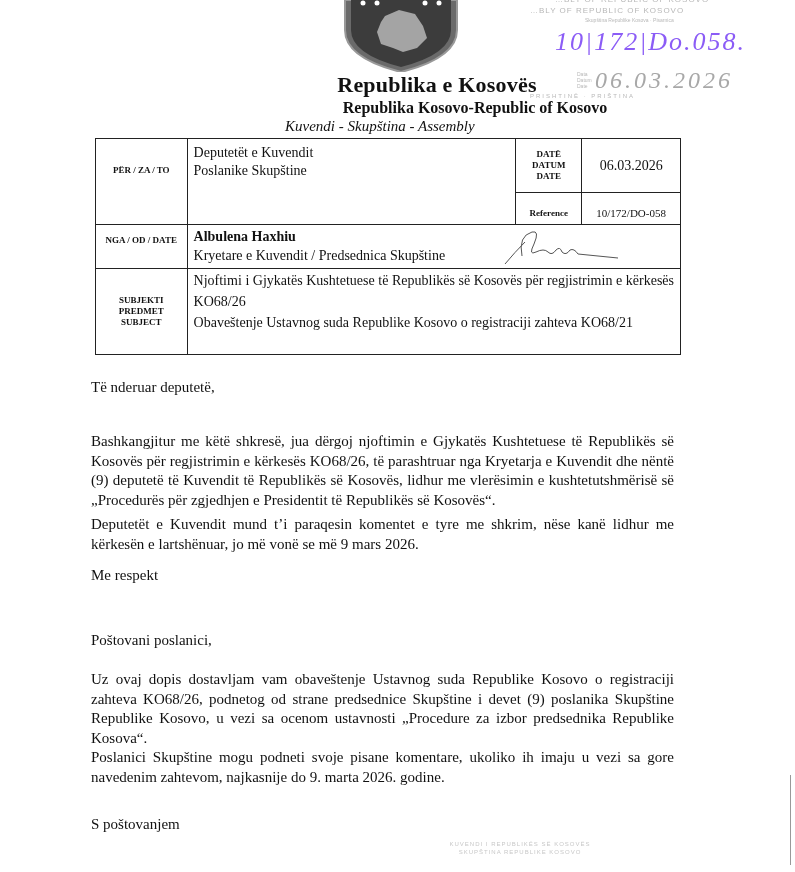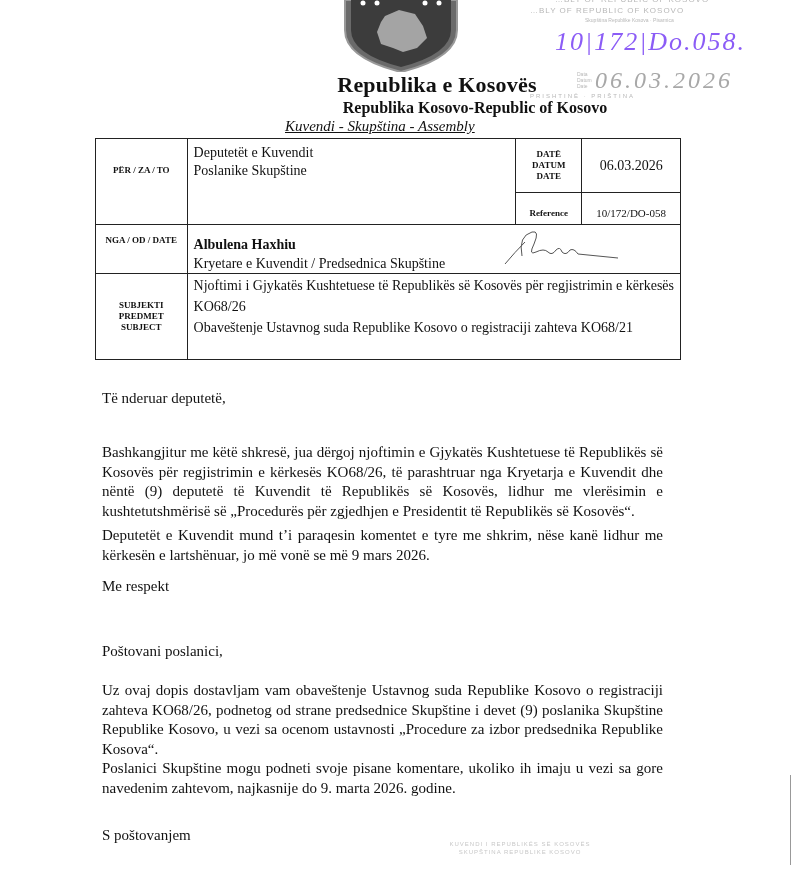--- a/index.html
+++ b/index.html
@@ -3,21 +3,21 @@
 <meta charset="utf-8">
 <style>
   html, body { margin: 0; padding: 0; background: #ffffff; }
   body { width: 795px; height: 872px; position: relative; overflow: hidden; font-family: "Liberation Serif", serif; color: #111; }
   .abs { position: absolute; }
   .emblem { left: 341px; top: 0; width: 120px; height: 72px; }
   .title1 { left: 0; width: 794px; top: 72px; text-align: center; font-size: 22px; font-weight: bold; padding-left: 10px; box-sizing: border-box; letter-spacing: 0.2px; }
   .title1 span { display: inline-block; margin-left: 70px; }
   .title2 { left: 0; width: 795px; top: 99px; text-align: center; font-size: 16px; font-weight: bold; padding-left: 155px; box-sizing: border-box; }
   .title2 span { display: inline-block; margin-left: -0px; }
-  .title3 { left: 285px; top: 118px; font-size: 15px; font-style: italic; text-decoration: underline; }
+  .title3 { left: 285px; top: 118px; font-size: 15px; font-style: italic; }
   .stamp { left: 495px; top: 0; width: 300px; height: 110px; color: #b8b8b8; font-family: "Liberation Sans", sans-serif; }
   .stamp .line1 { position: absolute; left: 60px; top: -5px; font-size: 8px; letter-spacing: 1px; }
   .stamp .line2 { position: absolute; left: 35px; top: 6px; font-size: 8px; letter-spacing: 1px; }
   .stamp .line3 { position: absolute; left: 90px; top: 17px; font-size: 5px; }
   .stamp .hw1 { position: absolute; left: 60px; top: 27px; font-size: 26px; font-family: "Liberation Serif", serif; font-style: italic; letter-spacing: 2px; color: #8b5cf6; }
   .stamp .hw2 { position: absolute; left: 100px; top: 67px; font-size: 24px; font-family: "Liberation Serif", serif; font-style: italic; letter-spacing: 3px; color: #a8a8a8; }
   .stamp .lbl { position: absolute; left: 82px; top: 71px; font-size: 5px; line-height: 6px; }
   .stamp .city { position: absolute; left: 35px; top: 93px; font-size: 6px; letter-spacing: 2px; }
 
   table.hdr { position: absolute; left: 95px; top: 138px; width: 586px; border-collapse: collapse; font-size: 14px; }
@@ -25,21 +25,21 @@
   .lbl-cell { font-size: 9px; font-weight: bold; text-align: center; vertical-align: middle !important; width: 89px; padding: 0 !important; }
   .mid-cell { width: 310px; }
   .dl-cell { width: 64px; font-size: 9px; font-weight: bold; text-align: center; vertical-align: middle !important; padding: 0 !important; line-height: 11px; }
   .dv-cell { width: 84px; text-align: center; vertical-align: middle !important; font-size: 14px; }
   .ref-val { font-size: 11px; margin-top: 10px; }
   .from-name { font-weight: bold; }
   .subj { text-align: justify; line-height: 21px; }
   .sig { position: absolute; left: 500px; top: 226px; width: 120px; height: 40px; }
 
   .body { position: absolute; left: 91px; width: 583px; font-size: 15px; line-height: 19.5px; text-align: justify; }
-  .body p { margin: 11px; }
+  .body p { margin: 0; }
   .stamp2 { left: 385px; top: 840px; width: 270px; height: 32px; color: #c8c8c8; font-family: "Liberation Sans", sans-serif; font-size: 6px; line-height: 8px; text-align: center; letter-spacing: 1px; }
   .edge { left: 790px; top: 775px; width: 1px; height: 90px; background: #999; }
 </style>
 </head>
 <body>
 
 <svg class="abs emblem" viewBox="0 0 120 72">
   <path d="M4 0 L116 0 L116 30 Q116 58 60 72 Q4 58 4 30 Z" fill="#6a6a6a" stroke="#999" stroke-width="2"></path>
   <path d="M10 0 L110 0 L110 30 Q110 54 60 67 Q10 54 10 30 Z" fill="#3c3c3c"></path>
   <path d="M44 16 L58 10 L74 14 L82 26 L86 38 L76 48 L62 52 L52 48 L40 44 L36 32 L40 22 Z" fill="#a4a4a4"></path>
@@ -81,21 +81,21 @@
       <div>DATE</div>
     </td>
     <td class="dv-cell">06.03.2026</td>
   </tr>
   <tr style="height:32px">
     <td class="dl-cell" style="vertical-align:bottom!important;padding-bottom:5px!important">Reference</td>
     <td class="dv-cell ref-val" style="vertical-align:bottom!important;padding-bottom:5px">10/172/DO-058</td>
   </tr>
   <tr style="height:44px">
     <td class="lbl-cell" style="vertical-align:top!important;padding-top:10px!important">NGA / OD / DATE</td>
-    <td colspan="3" style="padding-top:10px;line-height:19px">
+    <td colspan="3" style="padding-top:2px;line-height:19px">
       <div class="from-name">Albulena Haxhiu</div>
       <div>Kryetare e Kuvendit / Predsednica Skupštine</div>
     </td>
   </tr>
   <tr style="height:86px">
     <td class="lbl-cell" style="line-height:11px">
       <div>SUBJEKTI</div>
       <div>PREDMET</div>
       <div>SUBJECT</div>
     </td>

